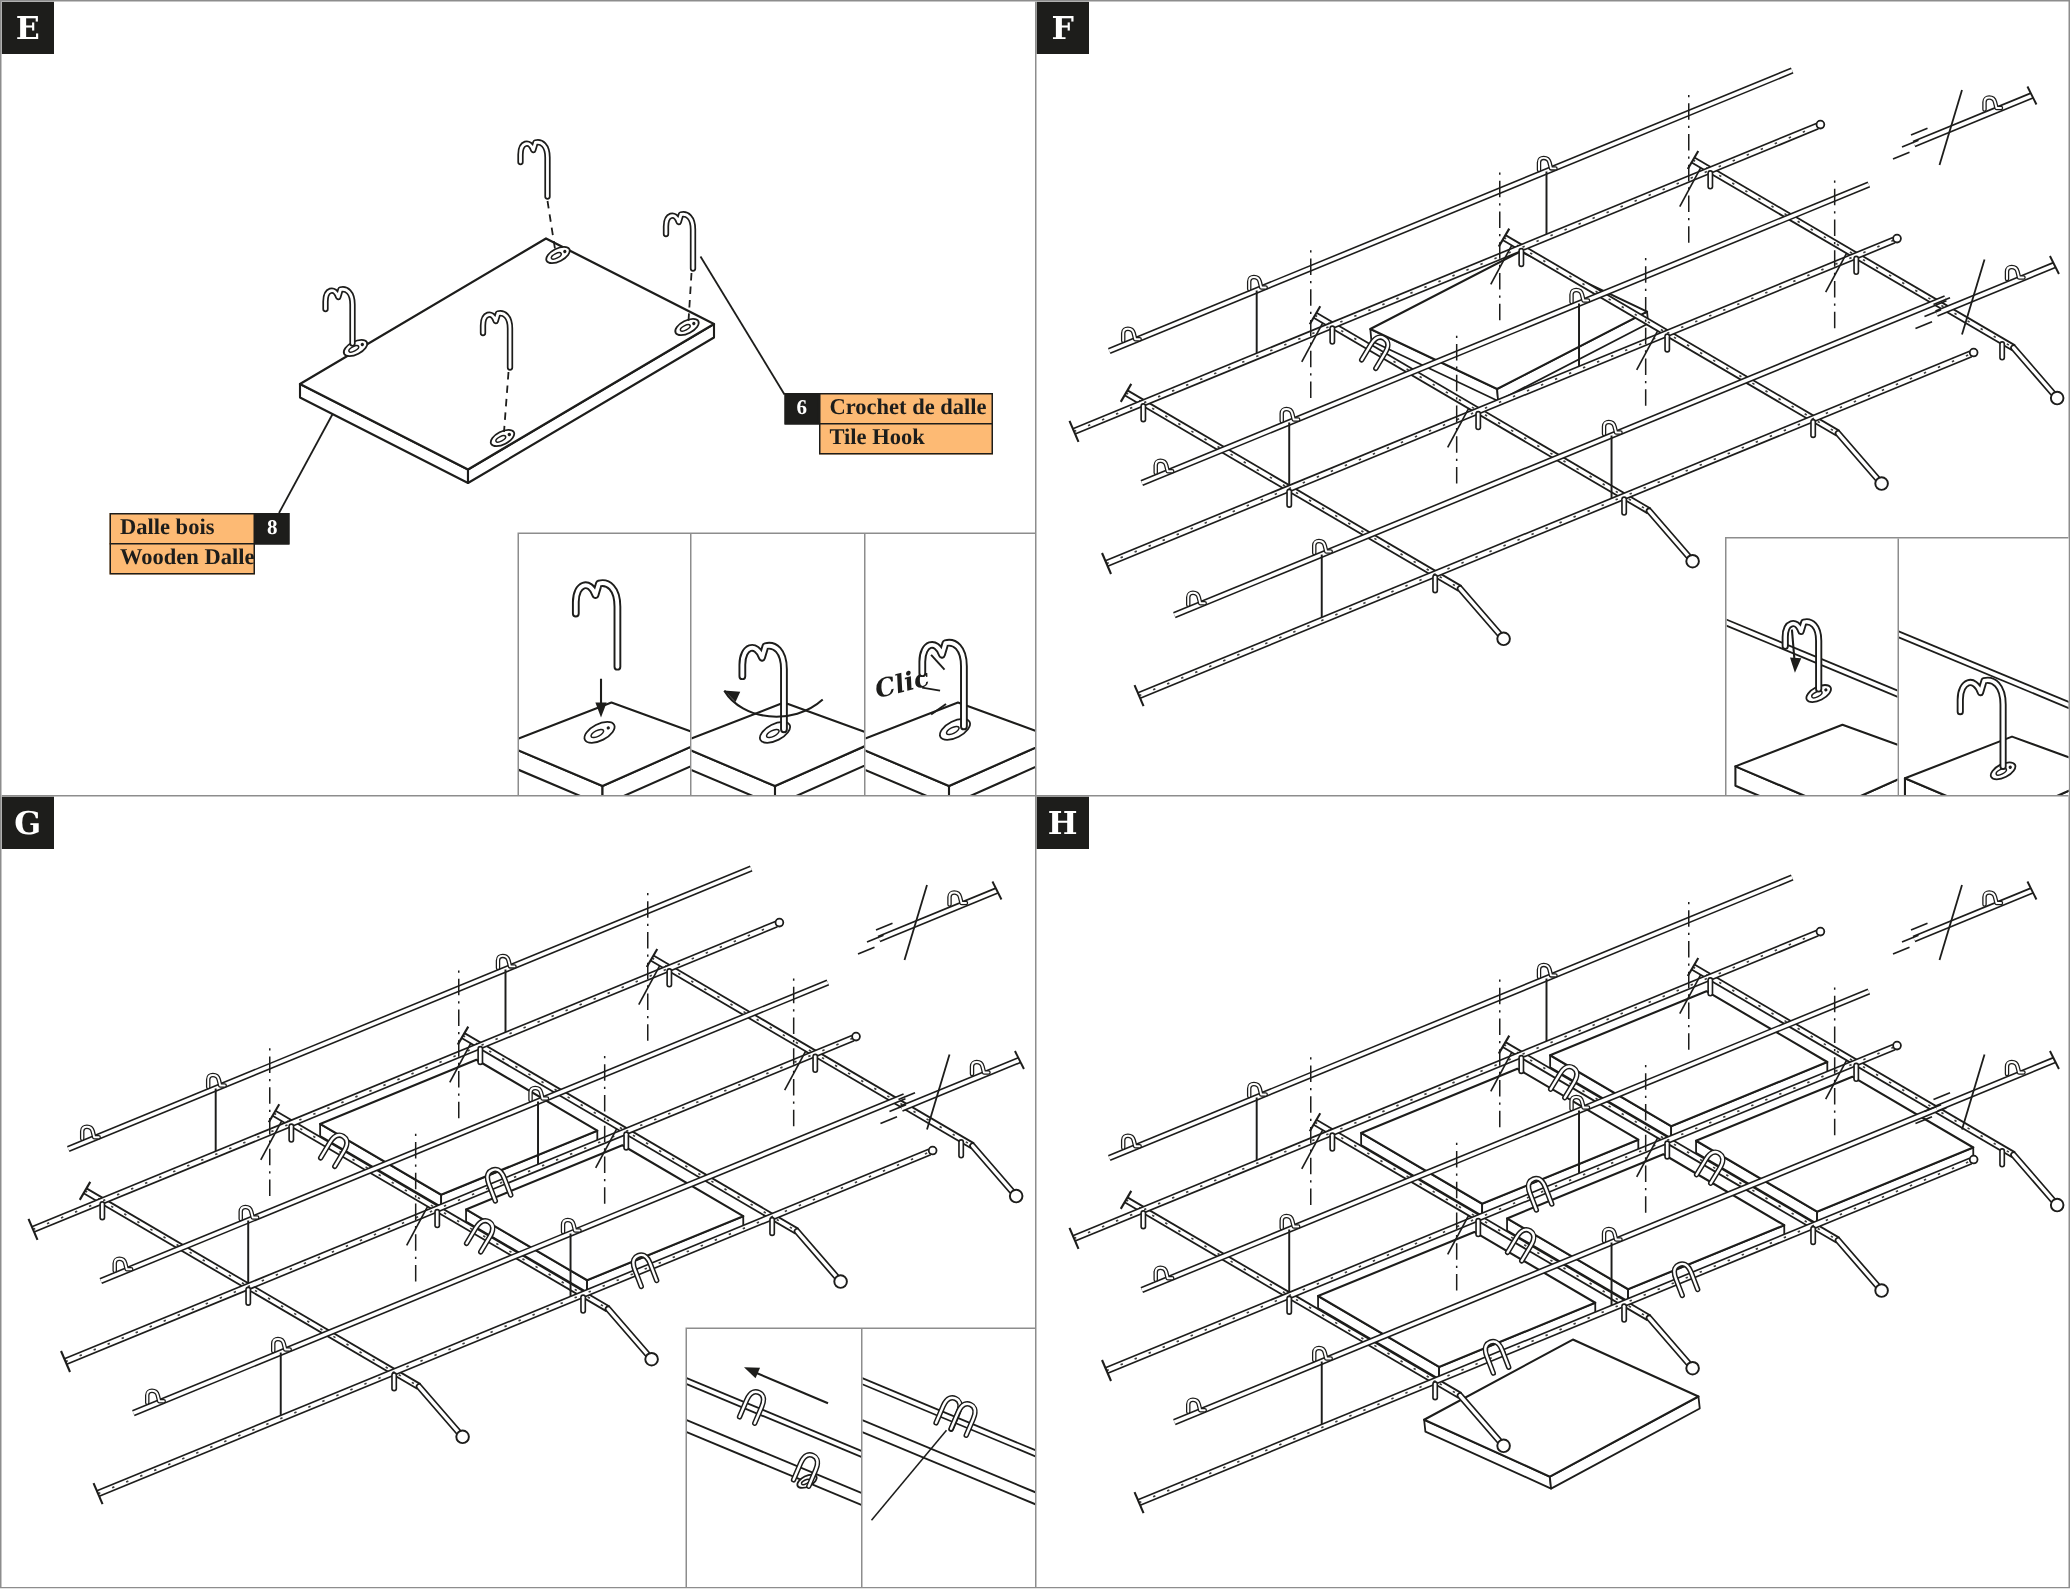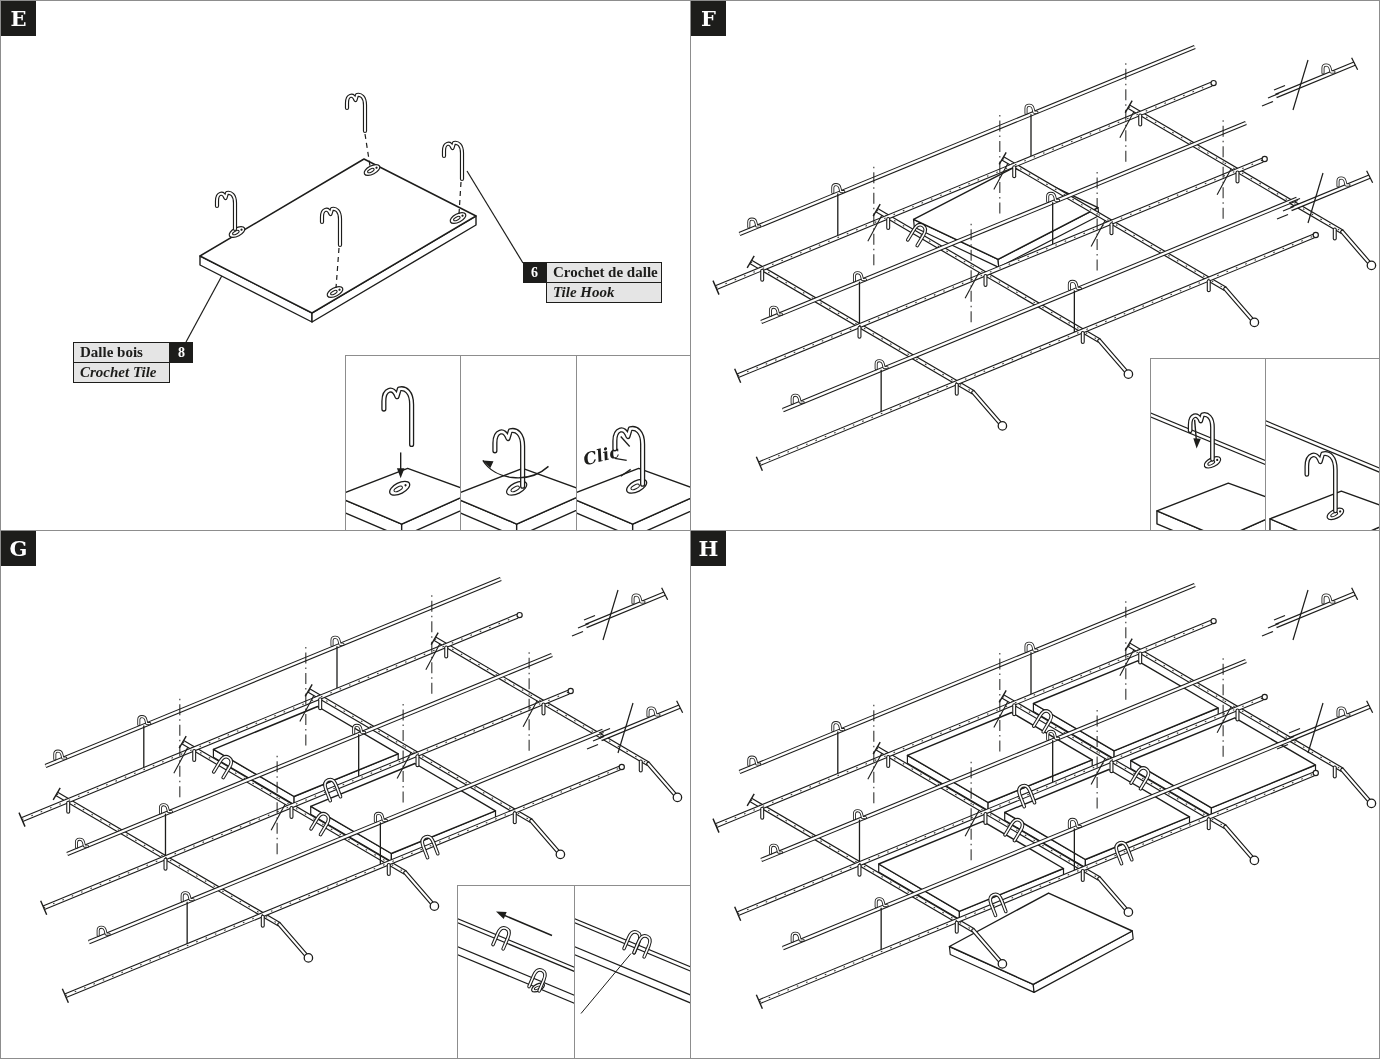--- a/index.html
+++ b/index.html
@@ -12,23 +12,23 @@
   .plate{position:absolute;left:0;top:0;width:35px;height:35px;background:#1d1d1b;color:#fff;
          display:flex;align-items:center;justify-content:center;
          font:bold 21px "DejaVu Serif",serif}
   .inset{position:absolute;background:#fff;border:1px solid #8d8d8d;display:flex}
   .inset .cell{flex:1;border-right:1px solid #8d8d8d;position:relative;overflow:hidden}
   .inset .cell:last-child{border-right:none}
   .inset .cell svg{display:block;width:100%;height:100%}
   .lblbox{position:absolute;color:#1d1d1b;font-weight:bold;font-size:15px;white-space:nowrap}
   .lrow{display:flex}
   .lrow + .lrow{margin-top:-1.3px}
-  .lcell{background:#e5e5e5;border:1.3px solid #1d1d1b;padding:0 6px;height:21px;
+  .lcell{background:#fdba74;border:1.3px solid #1d1d1b;padding:0 6px;height:21px;
          display:flex;align-items:center;box-sizing:border-box}
-  .lcell.it{font-style:italic}
+  .lcell.it{}
   .badge{background:#1d1d1b;color:#fff;width:23px;height:21px;display:flex;align-items:center;
          justify-content:center;font-size:14px;border:1.3px solid #1d1d1b;box-sizing:border-box}
   .w95{width:97px}.w116{width:116px}
   .ml{margin-left:23px}
   text.clic{font:italic bold 17px "DejaVu Serif",serif;fill:#1d1d1b}
 </style>
 </head>
 <body>
 
 <div class="sheet">
@@ -79,21 +79,21 @@
     <div class="plate">
         <span>E</span>
       </div>
 
     <div class="lblbox" style="left:72px;top:341px">
       <div class="lrow">
         <div class="lcell w95">Dalle bois</div>
         <div class="badge">8</div>
       </div>
       <div class="lrow">
-        <div class="lcell it w95">Crochet Tile</div>
+        <div class="lcell it w95">Wooden Dalle</div>
       </div>
     </div>
 
     <div class="lblbox" style="left:522px;top:261px">
       <div class="lrow">
         <div class="badge">6</div>
         <div class="lcell w116">Crochet de dalle</div>
       </div>
       <div class="lrow">
         <div class="lcell it w116 ml">Tile Hook</div>

